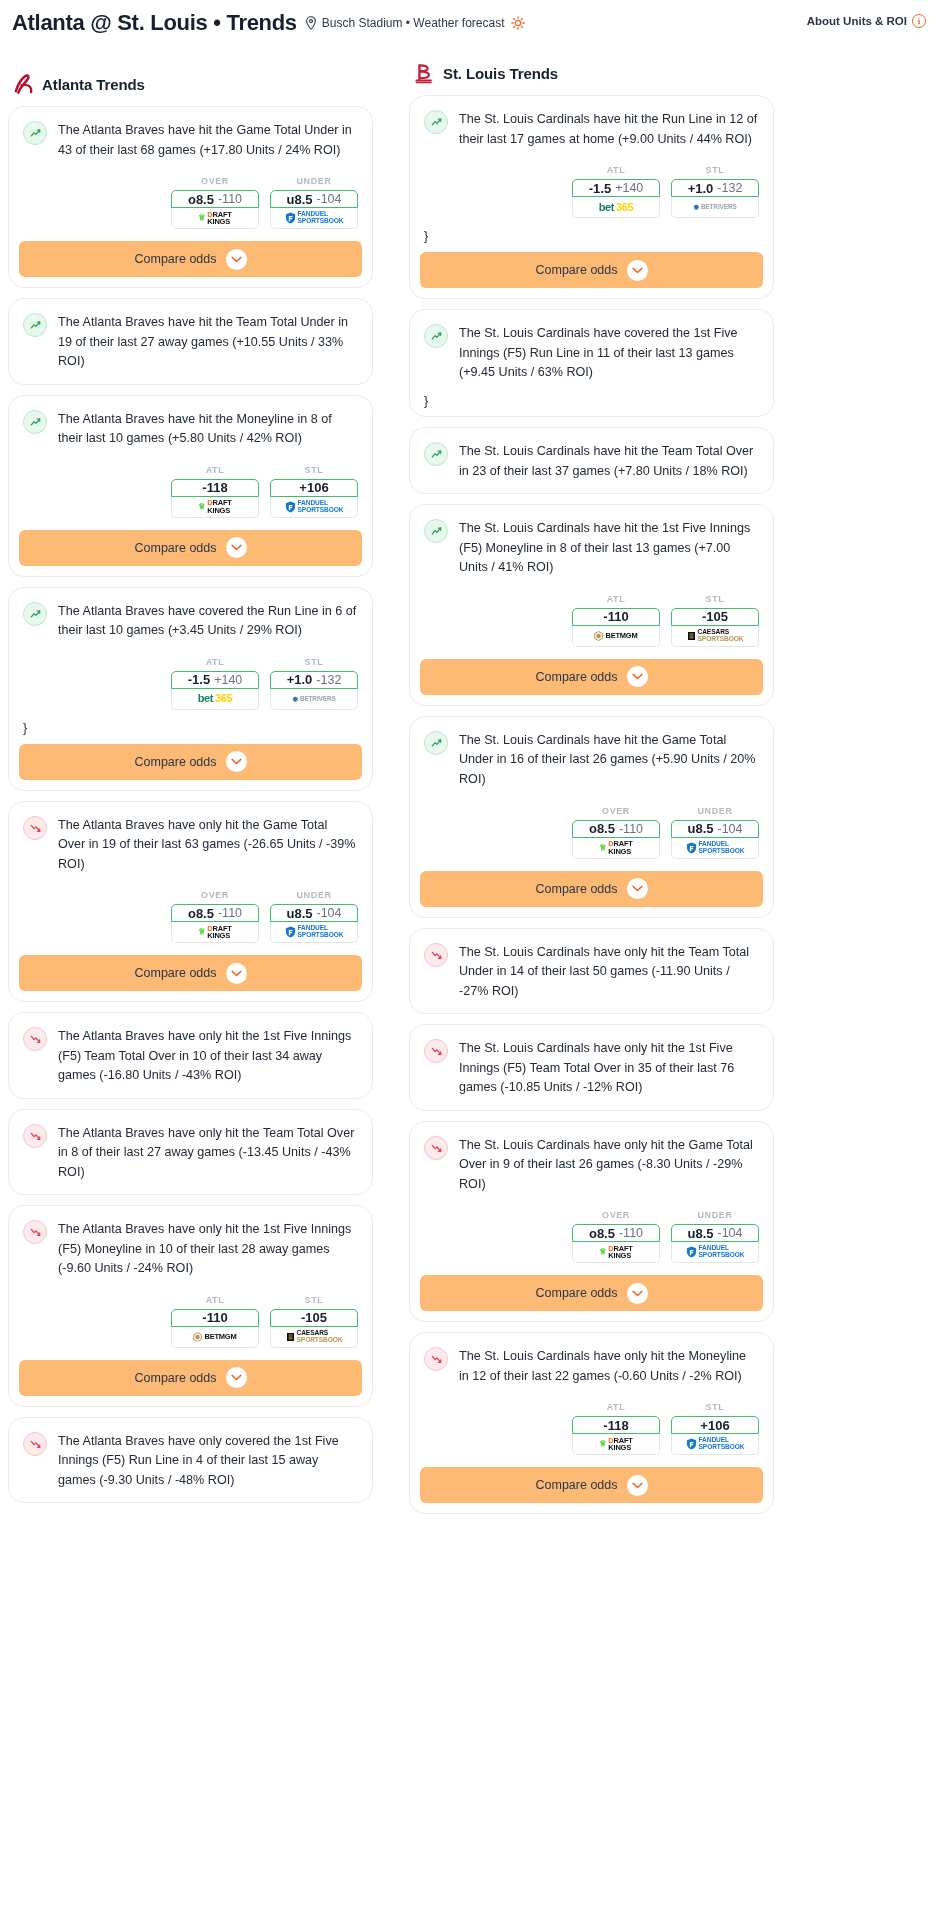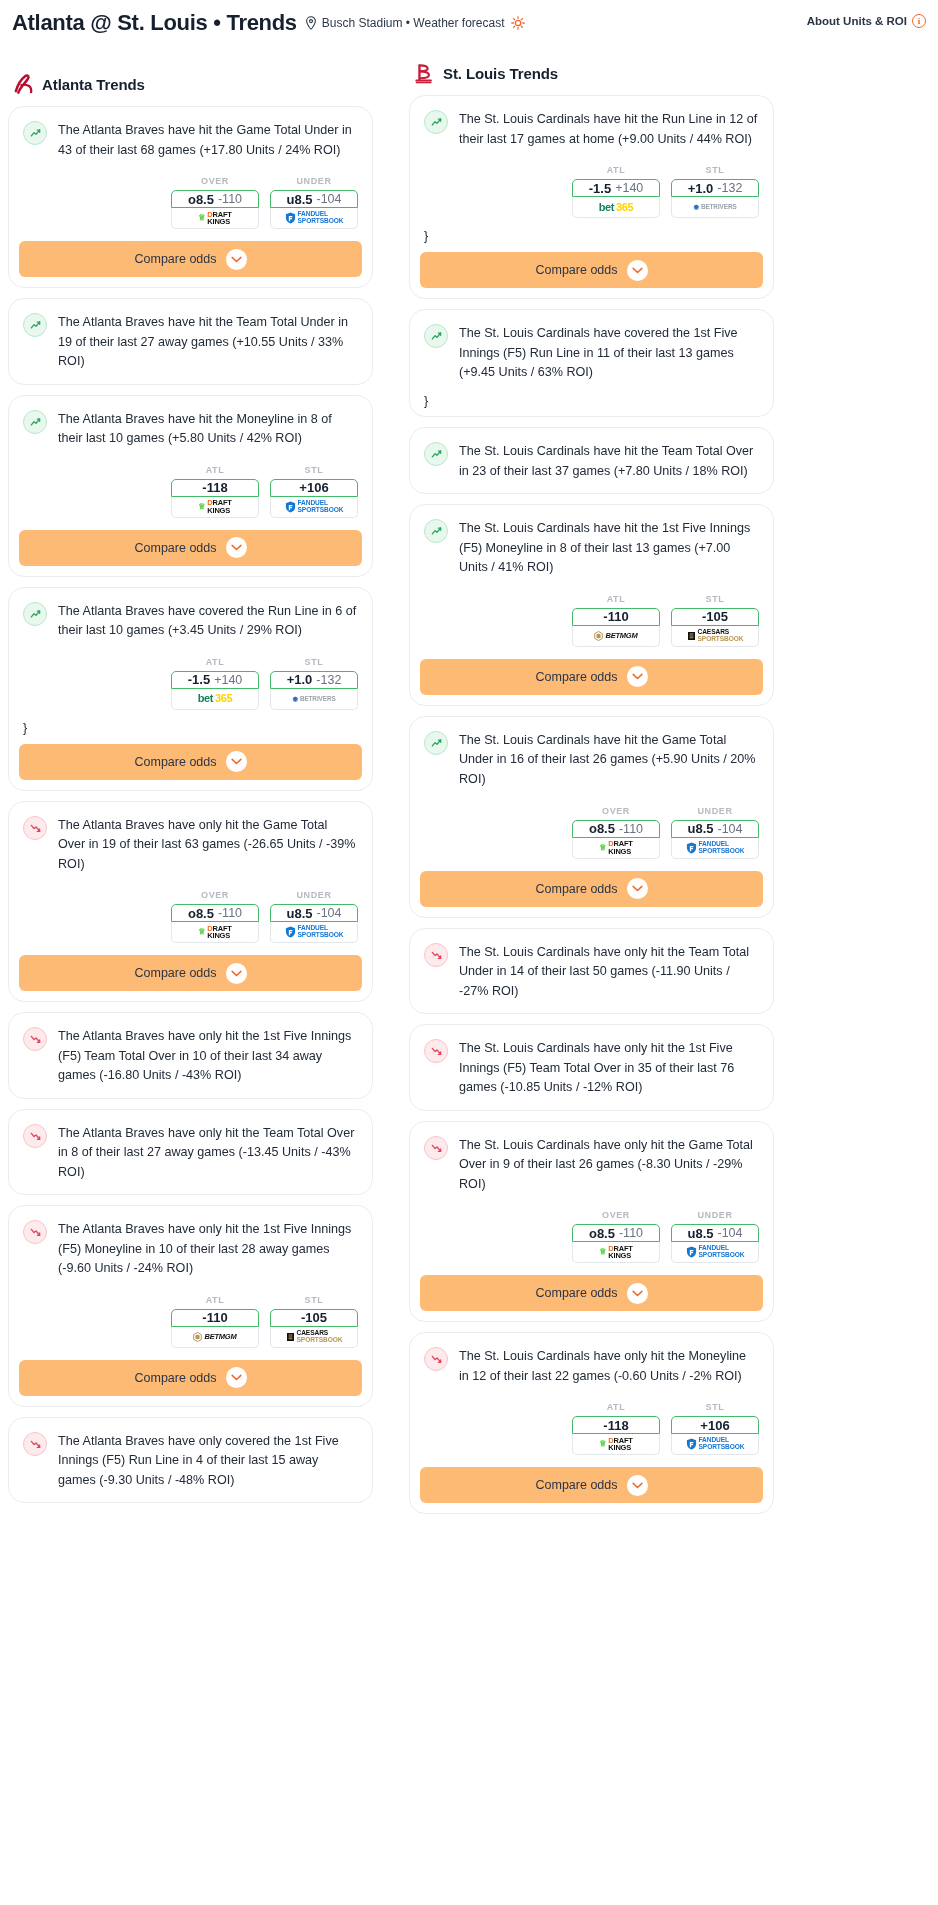--- a/index.html
+++ b/index.html
@@ -148,21 +148,21 @@
   
   .bk { display: flex; align-items: center; justify-content: center; gap: 2px; line-height: 1; }
   .bk-dk { font-size: 7.5px; font-weight: 800; color: #111; letter-spacing: -0.2px; }
   .bk-dk .dkcrown { color: #53d337; font-size: 8px; }
   .bk-dk .dkorange { color: #f36c21; }
   .bk-fd { color: #1477d4; font-size: 6.6px; font-weight: 800; letter-spacing: -0.1px; text-align: left; line-height: 1.05; }
   .bk-shield { width: 11px; height: 12px; }
   .bk-365 { font-size: 11px; font-weight: 800; letter-spacing: -0.4px; }
   .bk-365 .g { color: #14805e; }
   .bk-365 .y { color: #ffd200; }
-  .bk-mgm { font-size: 7.5px; font-weight: 800; color: #111; letter-spacing: -0.2px; font-style: italic; }
+  .bk-mgm { font-size: 7.5px; font-weight: 800; color: #111; letter-spacing: -0.2px; }
   .bk-caesar { font-size: 6.6px; font-weight: 800; color: #111; letter-spacing: -0.1px; text-align: left; line-height: 1.05; }
   .bk-caesar .cgold { color: #b99752; }
   .bk-rivers { font-size: 6.4px; font-weight: 800; color: #9aa3ad; letter-spacing: -0.1px; }
   .bk-rivers .rb { color: #2a6fb5; }
 
   
   .compare-odds {
     margin: 0 10px 10px 10px;
     background: #fdba74;
     border-radius: 6px;

